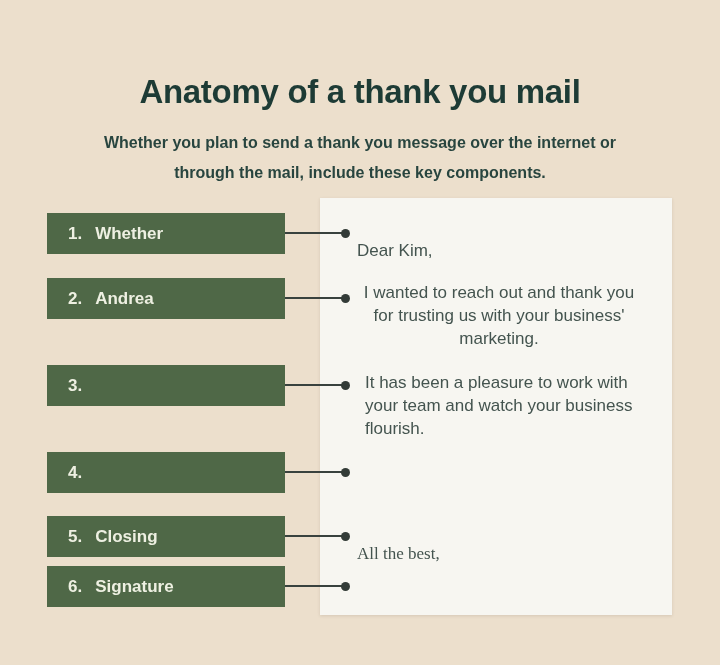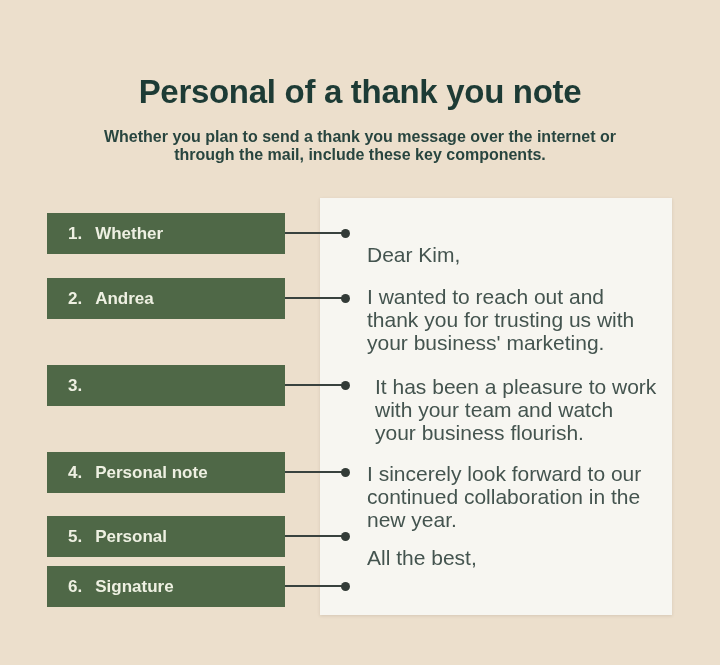--- a/index.html
+++ b/index.html
@@ -21,21 +21,21 @@
     letter-spacing: -0.3px;
     color: #1d3b35;
   }
   .subtitle {
     position: absolute;
     top: 112px; left: 90px;
     width: 540px;
     text-align: center;
     font-size: 16px;
     font-weight: bold;
-    line-height: 18px;
+    line-height: 30px;
     color: #28453f;
   }
   .card {
     position: absolute;
     left: 320px; top: 198px;
     width: 352px; height: 417px;
     background: #f7f6f1;
     box-shadow: 0 1px 3px rgba(90,75,55,0.15);
   }
   .box {
@@ -60,42 +60,42 @@
   }
   .dot {
     position: absolute;
     left: 341px;
     width: 9px; height: 9px;
     border-radius: 50%;
     background: #333b37;
   }
   .note {
     position: absolute;
-    left: 367px;
+    left: 357px;
     width: 284px;
-    font-size: 21px;
+    font-size: 17px;
     line-height: 23px;
     color: #44544f;
   }
   
   .b1 { top: 213px; } .b2 { top: 278px; } .b3 { top: 365px; }
   .b4 { top: 452px; } .b5 { top: 516px; } .b6 { top: 566px; }
   .l1 { top: 232px; } .l2 { top: 297px; } .l3 { top: 384px; }
   .l4 { top: 471px; } .l5 { top: 535px; } .l6 { top: 585px; }
   .d1 { top: 229px; } .d2 { top: 294px; } .d3 { top: 381px; }
   .d4 { top: 468px; } .d5 { top: 532px; } .d6 { top: 582px; }
-  .n1 { top: 222px; } .n2 { top: 264px; } .n3 { top: 354px; margin-left: 8px; }
-  .n4 { top: 441px; } .n5 { top: 525px; } .n6 { top: 575px; }
+  .n1 { top: 222px; } .n2 { top: 264px; text-align: center; } .n3 { top: 354px; margin-left: 8px; }
+  .n4 { top: 441px; } .n5 { top: 525px; font-family: Liberation Serif, serif; } .n6 { top: 575px; }
 </style>
 </head>
 <body>
 
 <div class="poster">
 
-  <h1 class="title">Personal of a thank you note</h1>
+  <h1 class="title">Anatomy of a thank you mail</h1>
   <p class="subtitle">Whether you plan to send a thank you message over the internet or through the mail, include these key components.</p>
 
   <div class="card"></div>
 
   <div class="box b1">
     <span class="num">1.</span>
     <span>Whether</span>
   </div>
   <div class="line l1"></div>
   <div class="dot d1"></div>
@@ -111,29 +111,27 @@
 
   <div class="box b3">
     <span class="num">3.</span>
   </div>
   <div class="line l3"></div>
   <div class="dot d3"></div>
   <p class="note n3">It has been a pleasure to work with your team and watch your business flourish.</p>
 
   <div class="box b4">
     <span class="num">4.</span>
-    <span>Personal note</span>
   </div>
   <div class="line l4"></div>
   <div class="dot d4"></div>
-  <p class="note n4">I sincerely look forward to our continued collaboration in the new year.</p>
 
   <div class="box b5">
     <span class="num">5.</span>
-    <span>Personal</span>
+    <span>Closing</span>
   </div>
   <div class="line l5"></div>
   <div class="dot d5"></div>
   <p class="note n5">All the best,</p>
 
   <div class="box b6">
     <span class="num">6.</span>
     <span>Signature</span>
   </div>
   <div class="line l6"></div>

